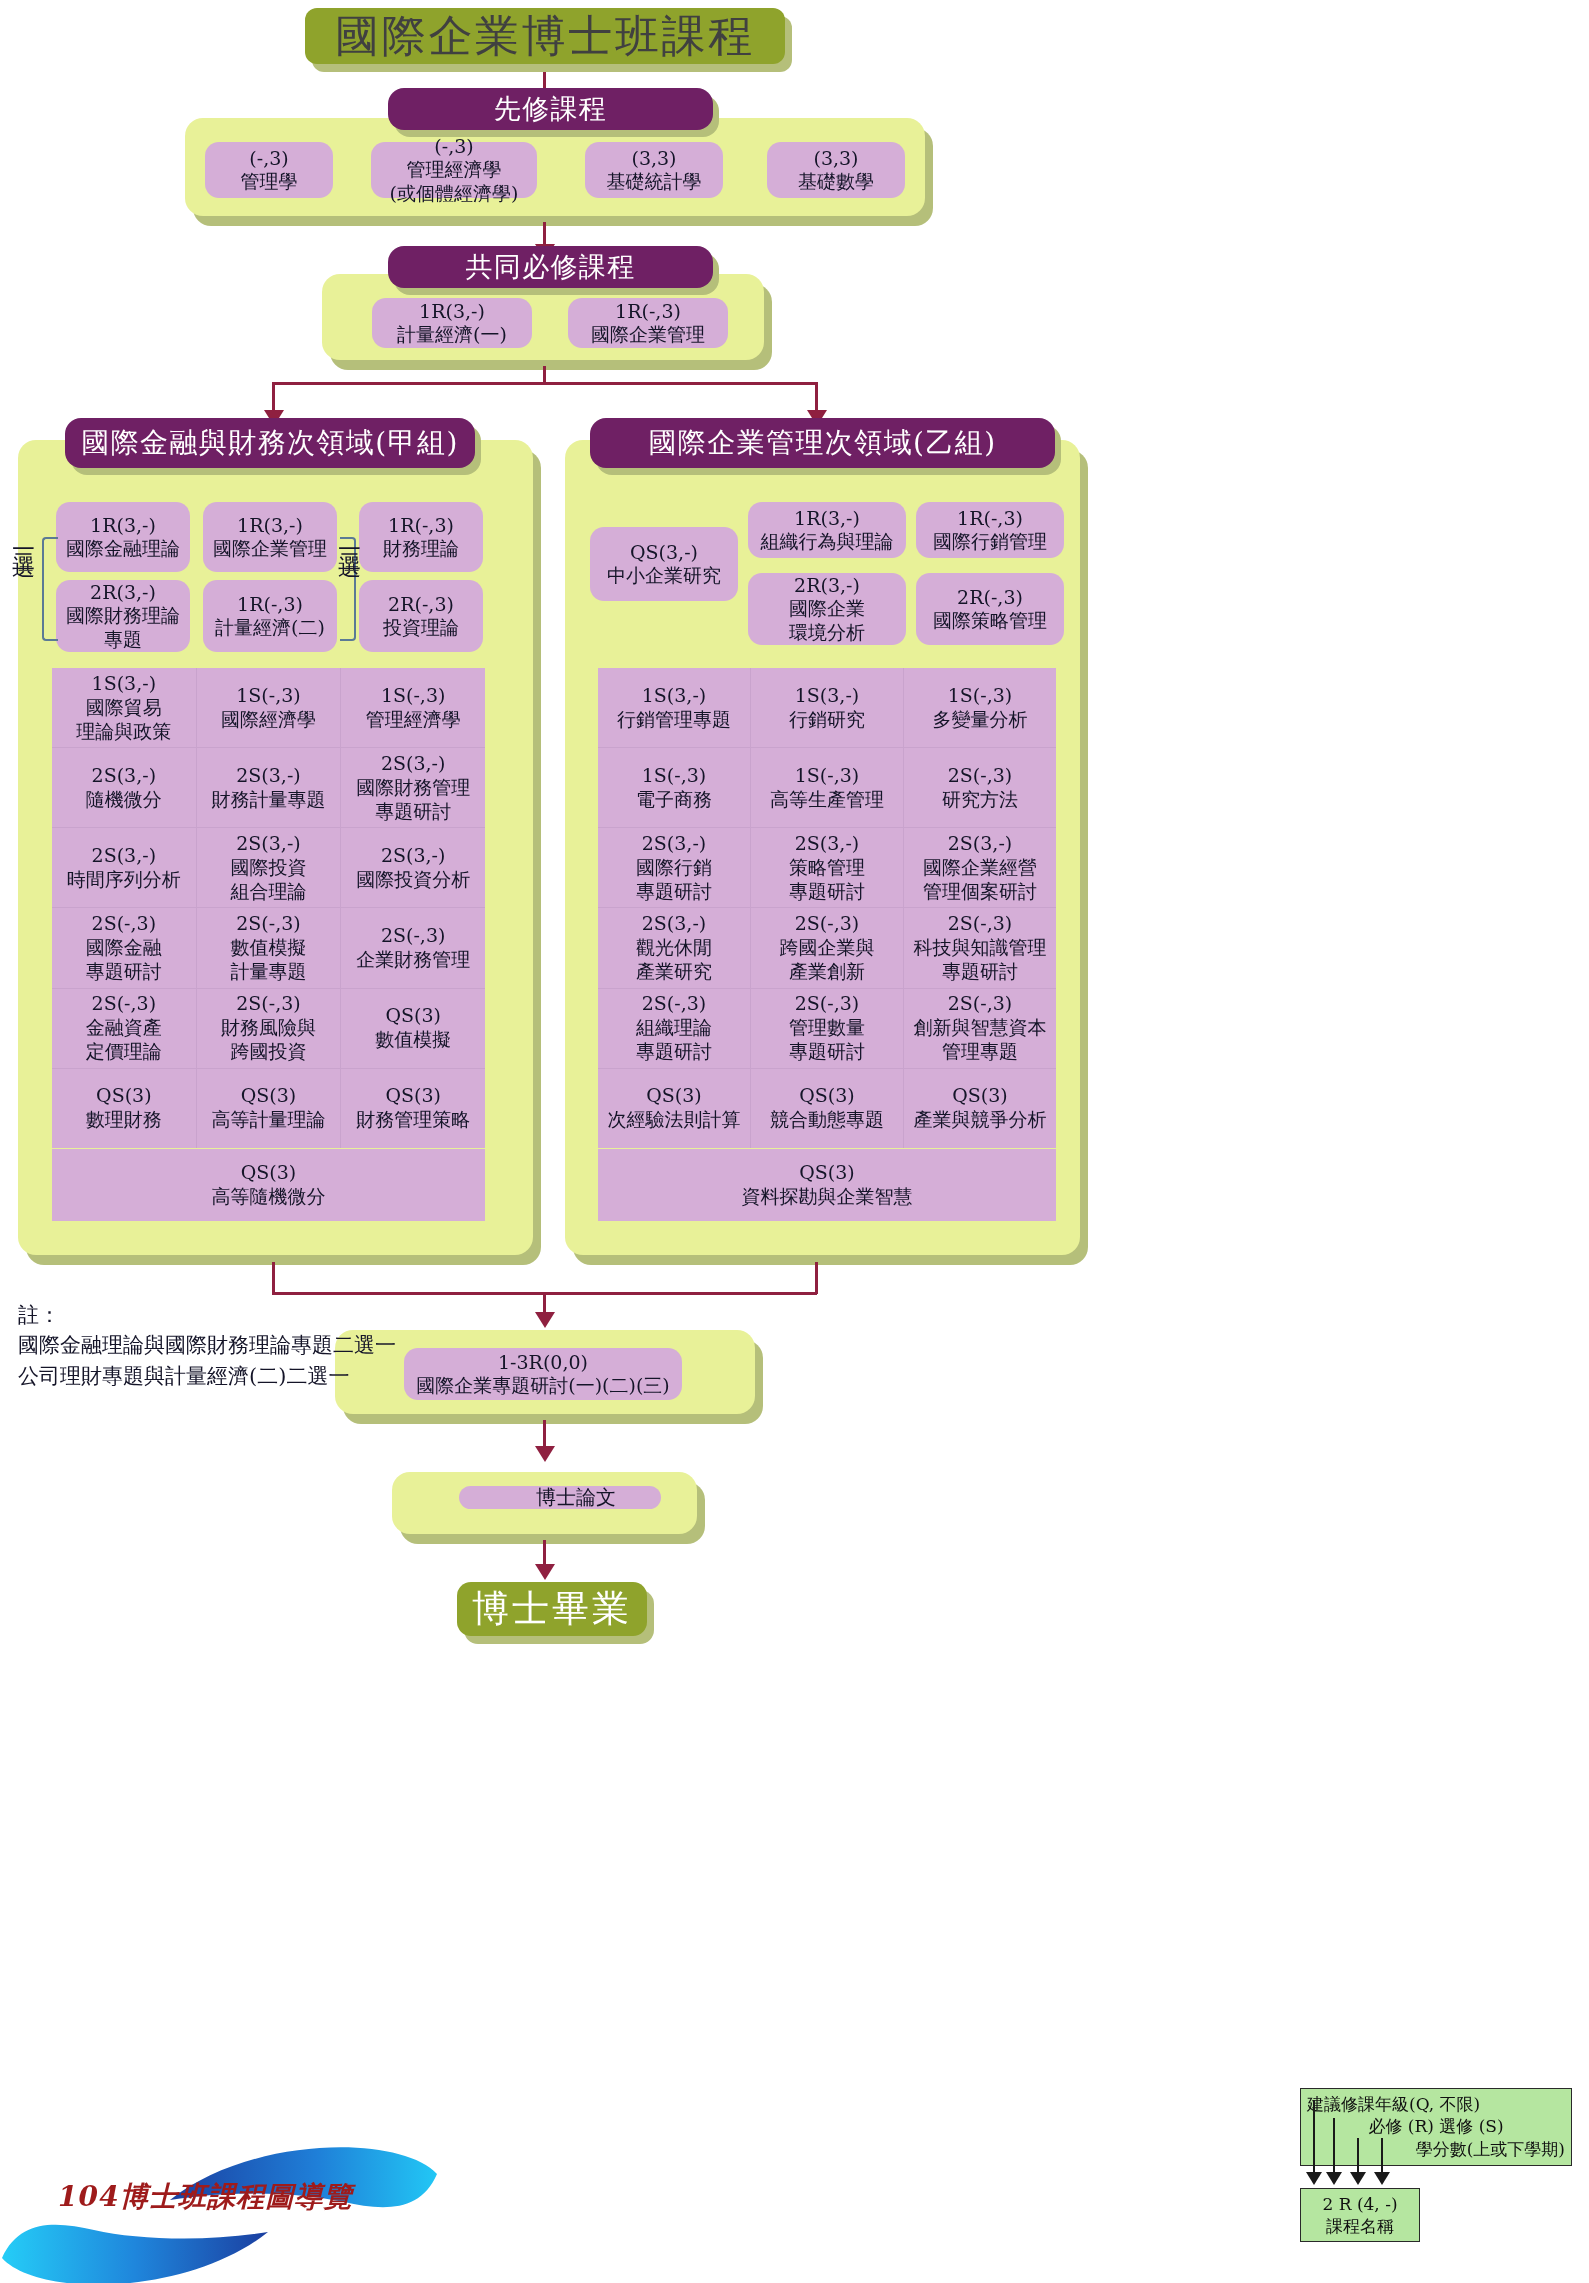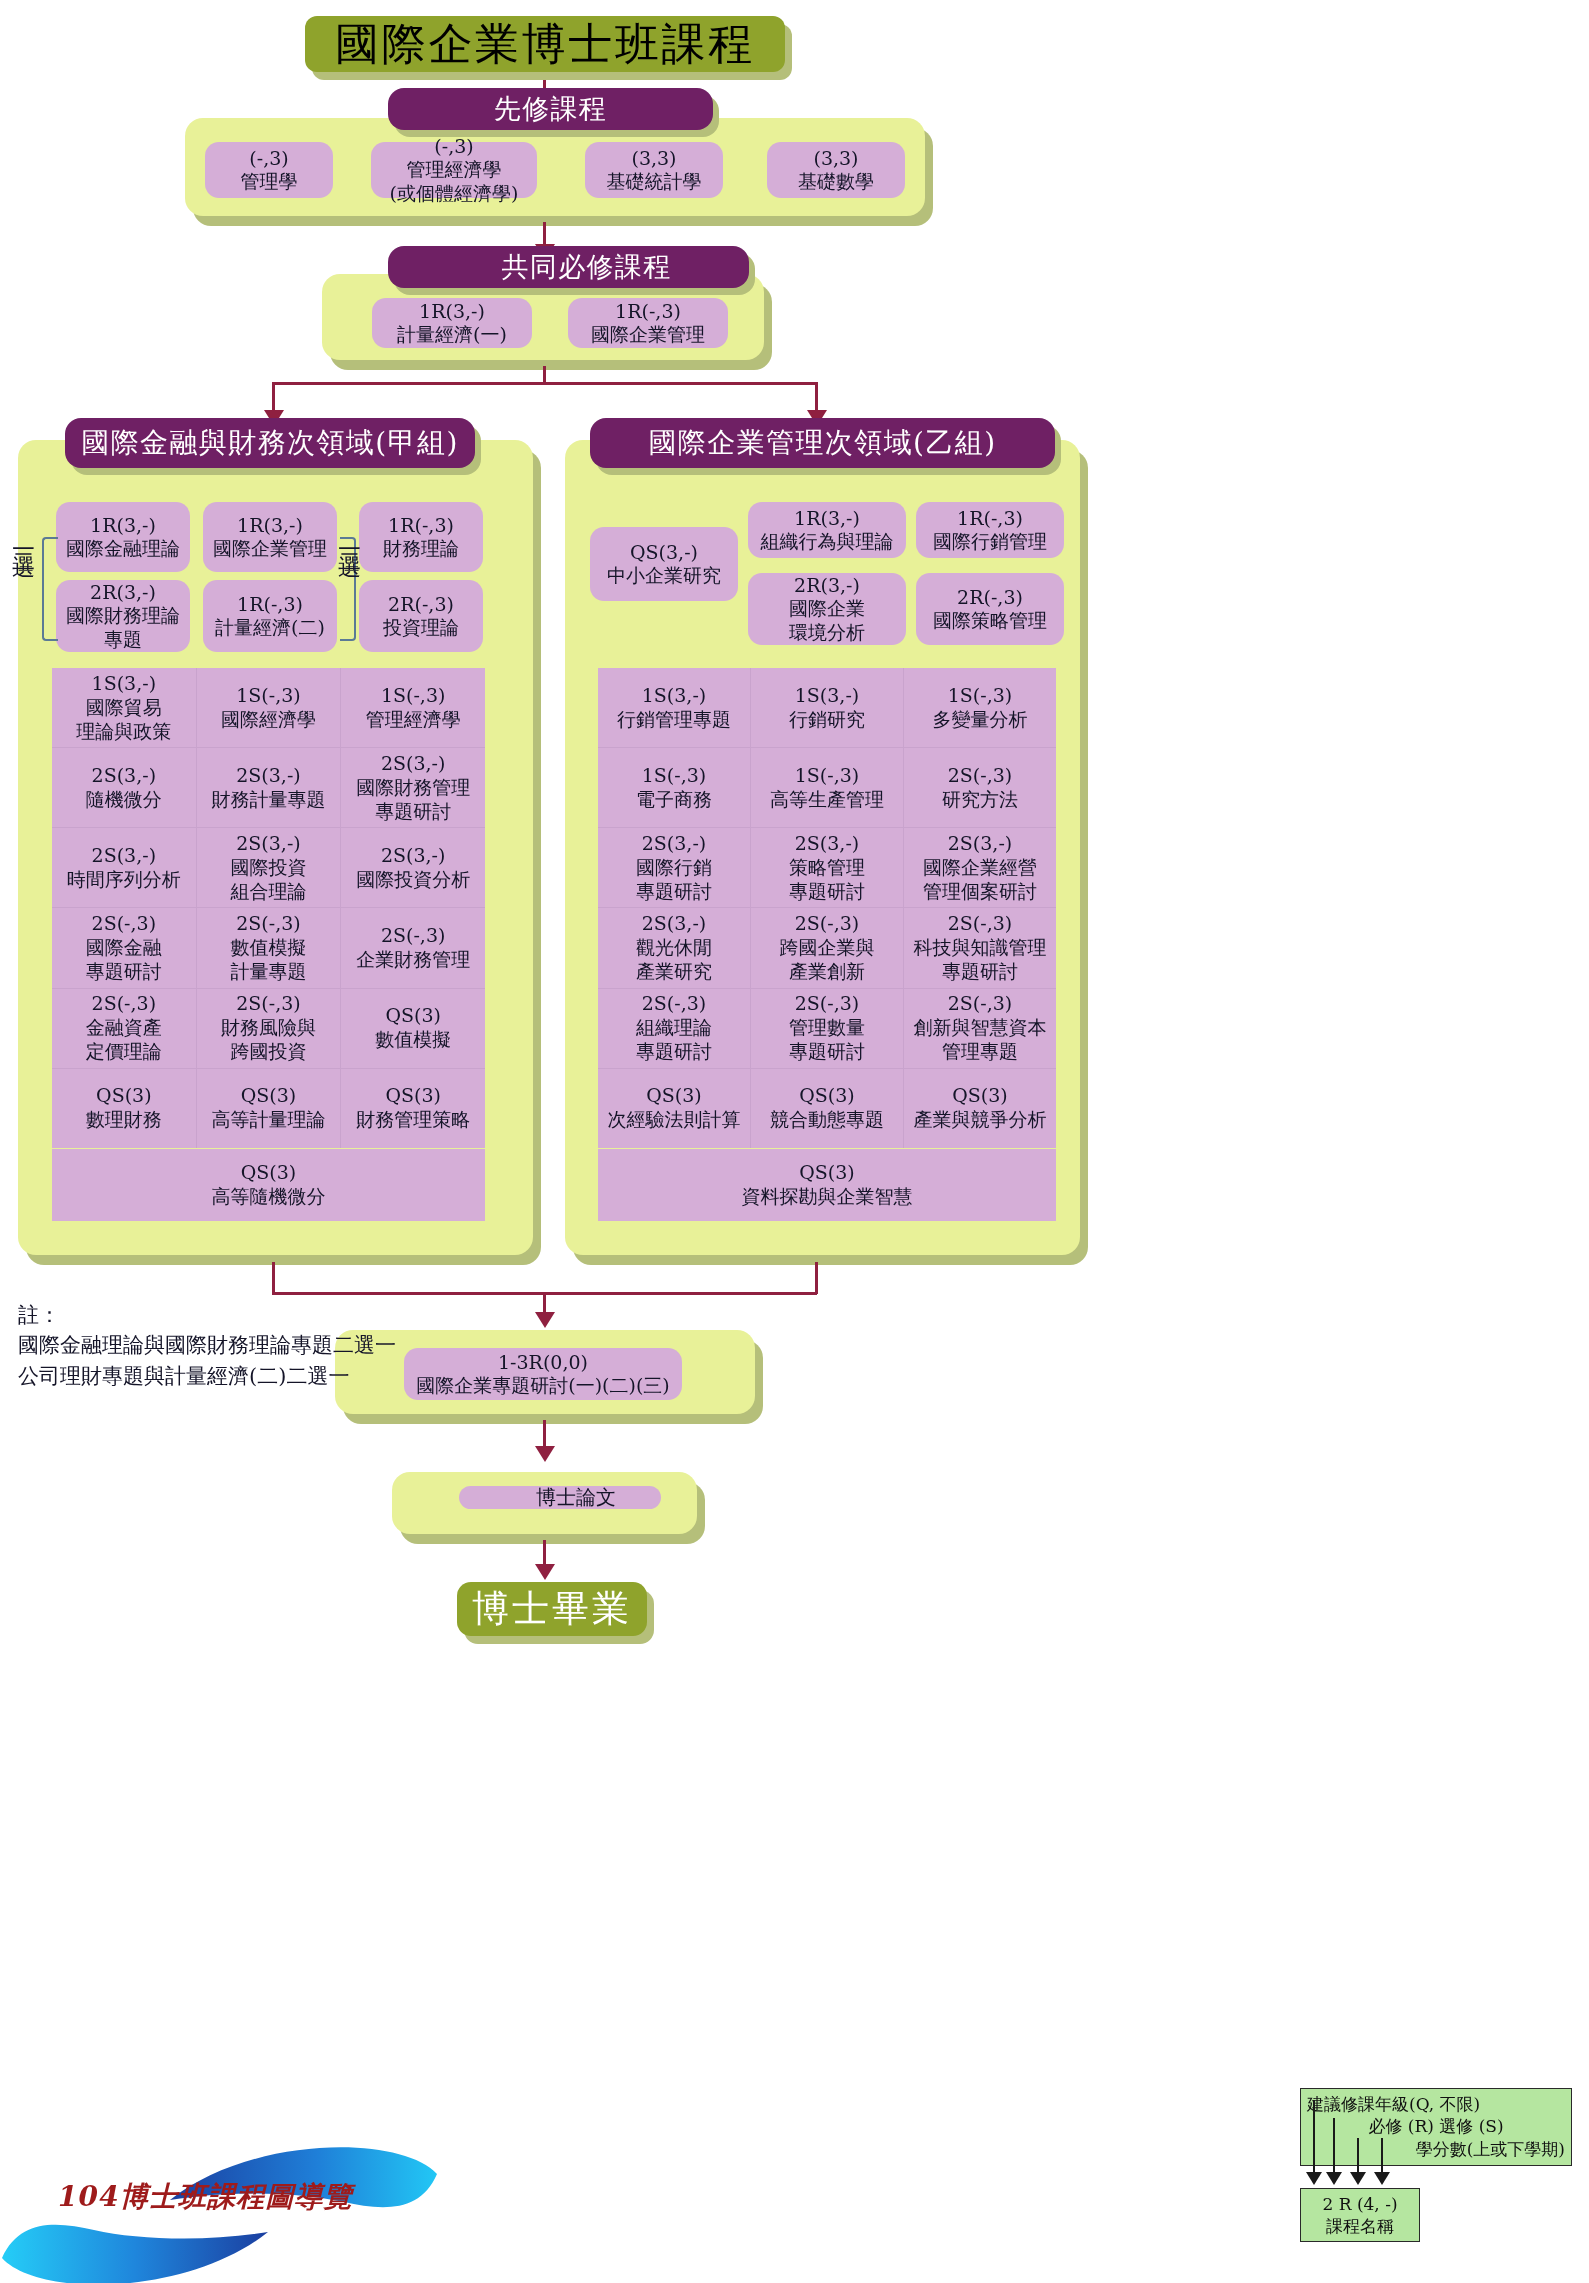--- a/index.html
+++ b/index.html
@@ -29,28 +29,27 @@
     box-shadow:6px 7px 0 0 #b5bf7a;
     font-weight:400;
     letter-spacing:.05em;
     z-index:6;
   }
 
   
   .title-bar{
     position:absolute;
     background:#8fa32c;
-    color:#000000;
+    color:#404040;
     border-radius:12px;
     display:flex;align-items:center;justify-content:center;
     box-shadow:7px 8px 0 0 #b5bf7a;
     font-size:44px;
     letter-spacing:.06em;
     z-index:6;
-    margin-top:8px;
   }
 
   
   .chip{
     position:absolute;
     background:#d5aed7;
     border-radius:14px;
     display:flex;flex-direction:column;align-items:center;justify-content:center;
     text-align:center;
     line-height:1.22;
@@ -157,21 +156,21 @@
   </div>
   <div class="chip" style="left:767px;top:142px;width:138px;height:56px;">
     <span class="ln">(3,3)</span>
     <span class="ln">基礎數學</span>
   </div>
 
   <div class="vline" style="left:543px;top:222px;height:26px;"></div>
   <div class="arrow" style="left:535px;top:244px;"></div>
 
   <div class="panel" style="left:322px;top:274px;width:442px;height:86px;"></div>
-  <div class="hdr" style="left:388px;top:246px;width:325px;height:42px;font-size:27px;padding-left:36px;">共同必修課程</div>
+  <div class="hdr" style="left:388px;top:246px;width:325px;height:42px;font-size:27px;">共同必修課程</div>
 
   <div class="chip" style="left:372px;top:298px;width:160px;height:50px;">
     <span class="ln">1R(3,-)</span>
     <span class="ln">計量經濟(一)</span>
   </div>
   <div class="chip" style="left:568px;top:298px;width:160px;height:50px;">
     <span class="ln">1R(-,3)</span>
     <span class="ln">國際企業管理</span>
   </div>
 

